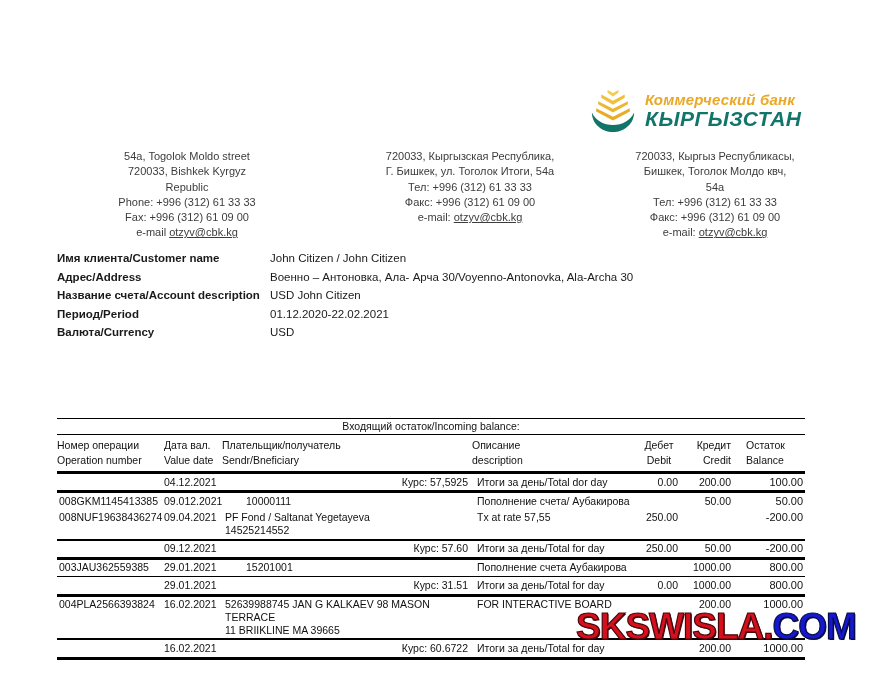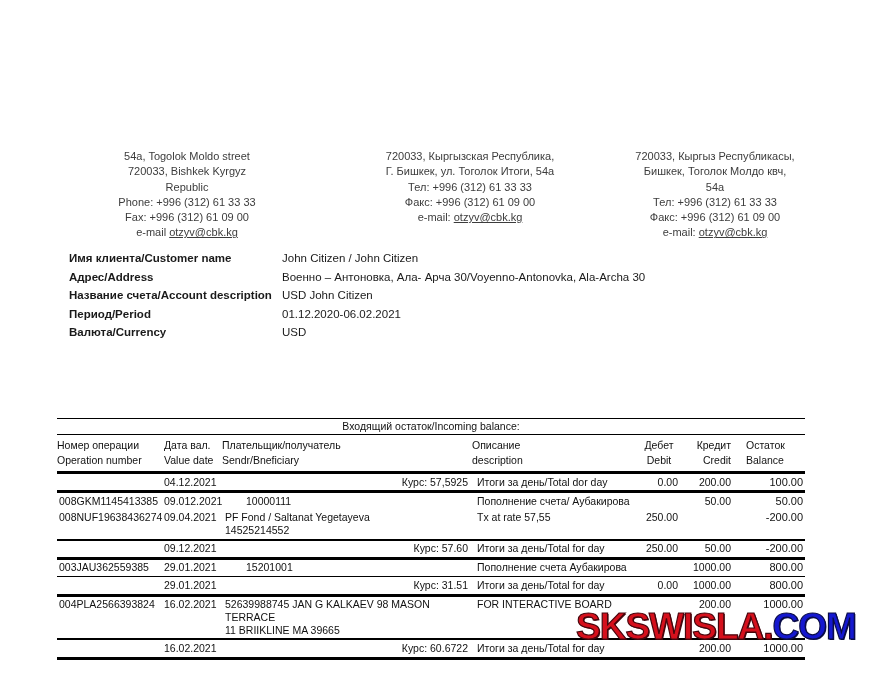--- a/index.html
+++ b/index.html
@@ -18,21 +18,21 @@
   .logo-line2 { font-size:21px; font-weight:bold; color:#12756a; line-height:22px; letter-spacing:0.5px; }
 
   
   .addr { position:absolute; top:149px; width:260px; font-size:11px; line-height:15.3px; color:#3c3c3c;text-align:center; }
   .addr-1 { left:57px; }
   .addr-2 { left:340px; }
   .addr-3 { left:585px; }
   .email-line a, .email { color:#3c3c3c; }
 
   
-  .customer { position:absolute; left:69px; top:252px; width:740px; font-size:11.5px; }
+  .customer { position:absolute; left:57px; top:252px; width:740px; font-size:11.5px; }
   .info-row { display:flex; height:18.6px; align-items:flex-start; }
   .info-label { width:213px; font-weight:bold; flex:none; }
   .info-value { flex:1; }
 
   
   .stmt { position:absolute; left:57px; top:374px; width:748px; }
   table { border-collapse:collapse; table-layout:fixed; width:748px; font-size:10.5px; color:#111;margin-top:44px; }
   tr.incoming td {
     border-top:1px solid #000; border-bottom:1px solid #000;
     text-align:center; padding:1px 0 2px; line-height:12px;
@@ -59,20 +59,33 @@
     letter-spacing:-1px; white-space:nowrap;
   }
   .wm-red  { color:#d5101c; -webkit-text-stroke:1.2px #45060d; text-shadow:1px 1px 0 #45060d; }
   .wm-blue { color:#1518cf; -webkit-text-stroke:1.2px #0a0c46; text-shadow:1px 1px 0 #0a0c46; }
 </style>
 </head>
 <body>
 
 <div class="page">
 
+  <div class="logo">
+    <svg viewBox="0 0 64 64" aria-hidden="true">
+      <path fill="#f3cc52" d="M25 5 L32 9 L39 5 L39 8.5 L32 13.5 L25 8.5 Z"></path>
+      <path fill="#efc13a" d="M17 11 L32 19 L47 11 L47 15 L32 24 L17 15 Z"></path>
+      <path fill="#ecb62e" d="M13 19.5 L32 29 L51 19.5 L51 23.5 L32 34 L13 23.5 Z"></path>
+      <path fill="#e7ac24" d="M10.5 28.5 L32 39.5 L53.5 28.5 L53.5 32.5 L32 44 L10.5 32.5 Z"></path>
+      <path fill="#12756a" d="M5 34 C10 44.5 20 50 32 50 C44 50 54 44.5 59 34 C59 48 47 59 32 59 C17 59 5 48 5 34 Z"></path>
+    </svg>
+    <div class="logo-text">
+      <div class="logo-line1">Коммерческий банк</div>
+      <div class="logo-line2">КЫРГЫЗСТАН</div>
+    </div>
+  </div>
 
   <div class="addr addr-1">
     <div>
 
     <div class="addr-line">54a, Togolok Moldo street</div>
         <div class="addr-line">720033, Bishkek Kyrgyz</div>
         <div class="addr-line">Republic</div>
         <div class="addr-line">Phone: +996 (312) 61 33 33</div>
         <div class="addr-line">Fax: +996 (312) 61 09 00</div>
       </div>
@@ -115,21 +128,21 @@
       </div>
 
 
       <div class="info-row">
         <div class="info-label">Название счета/Account description</div>
         <div class="info-value">USD  John Citizen</div>
       </div>
 
       <div class="info-row">
         <div class="info-label">Период/Period</div>
-        <div class="info-value">01.12.2020-06.02.2021</div>
+        <div class="info-value">01.12.2020-22.02.2021</div>
       </div>
 
       <div class="info-row">
         <div class="info-label">Валюта/Currency</div>
         <div class="info-value">USD</div>
       </div>
     </div>
 
   <div class="stmt">
     <table>

